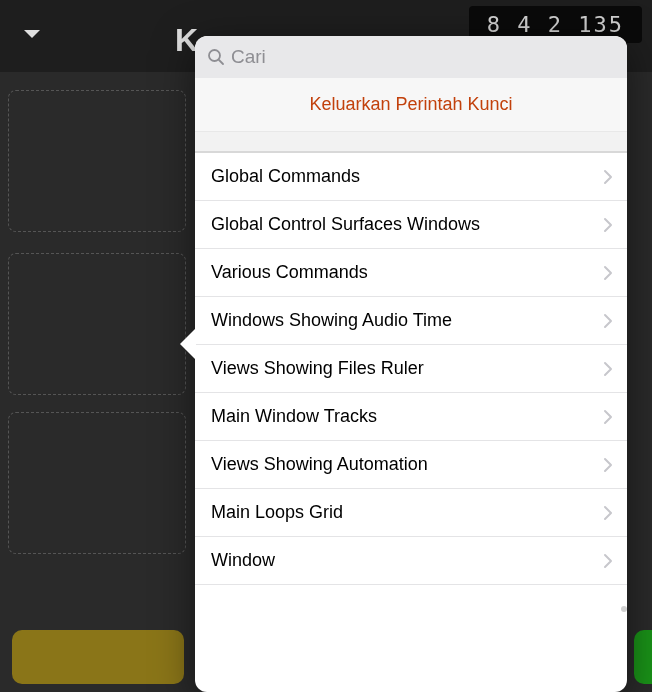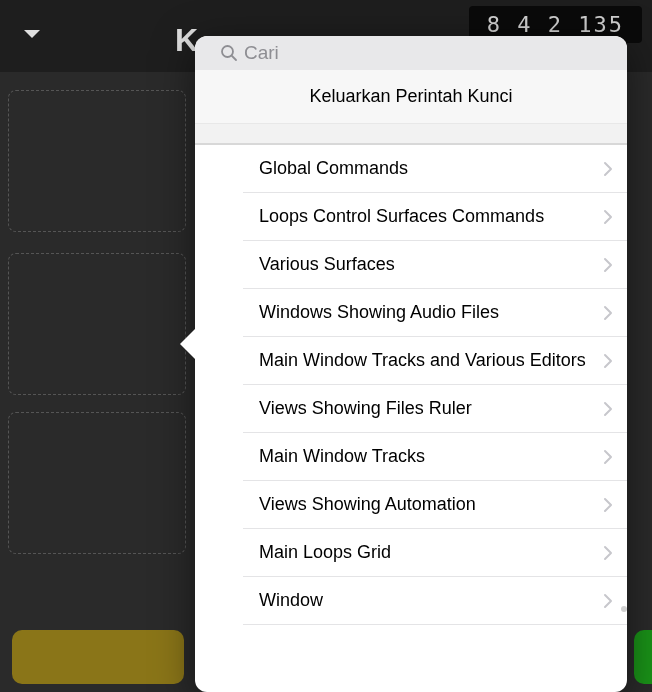--- a/index.html
+++ b/index.html
@@ -117,22 +117,22 @@
       border-top: 16px solid transparent;
       border-bottom: 16px solid transparent;
       border-right: 16px solid #fff;
       z-index: 10;
     }
     
     .search-bar {
       display: flex;
       align-items: center;
       background: #e8e8ea;
-      height: 34px;
-      padding: 0 25px;
+      height: 42px;
+      padding: 0 12px;
       border-radius: 12px 12px 0 0;
     }
     
     .search-icon {
       color: #8e8e93;
       margin-right: 6px;
       display: flex;
       align-items: center;
     }
     
@@ -151,40 +151,39 @@
     
     .header-section {
       background: #f7f7f7;
       border-bottom: 1px solid #d8d8d8;
     }
     
     .header-row {
       text-align: center;
       padding: 16px 0;
       font-size: 18px;
-      color: #000000;
+      color: #c2410c;
       border-bottom: 1px solid #e8e8e8;
     }
     
     .header-spacer {
       height: 20px;
       background: #f2f2f2;
       border-bottom: 1px solid #d8d8d8;
     }
     
     .list-item {
       display: flex;
       align-items: center;
       justify-content: space-between;
       padding: 12px 14px 12px 16px;
       border-bottom: 1px solid #e4e4e6;
       background: #fff;
       cursor: pointer;
       min-height: 48px;
-      margin-left: 48px;
     }
     
     .list-item-label {
       font-size: 18px;
       color: #000;
     }
     
     .chevron {
       color: #c7c7cc;
       display: flex;
@@ -244,45 +243,37 @@
   <div>
     <div class="list-item">
       <span class="list-item-label">Global Commands</span>
       <span class="chevron">
         <svg width="10" height="16" viewBox="0 0 10 16">
             <path d="M2 2 L8 8 L2 14" stroke="#c7c7cc" stroke-width="2" fill="none" stroke-linecap="round" stroke-linejoin="round"></path>
           </svg>
       </span>
     </div>
     <div class="list-item">
-      <span class="list-item-label">Loops Control Surfaces Commands</span>
-      <span class="chevron">
-        <svg width="10" height="16" viewBox="0 0 10 16">
-            <path d="M2 2 L8 8 L2 14" stroke="#c7c7cc" stroke-width="2" fill="none" stroke-linecap="round" stroke-linejoin="round"></path>
-          </svg>
-      </span>
-    </div>
-    <div class="list-item">
-      <span class="list-item-label">Various Surfaces</span>
-      <span class="chevron">
-        <svg width="10" height="16" viewBox="0 0 10 16">
-            <path d="M2 2 L8 8 L2 14" stroke="#c7c7cc" stroke-width="2" fill="none" stroke-linecap="round" stroke-linejoin="round"></path>
-          </svg>
-      </span>
-    </div>
-    <div class="list-item">
-      <span class="list-item-label">Windows Showing Audio Files</span>
-      <span class="chevron">
-        <svg width="10" height="16" viewBox="0 0 10 16">
-            <path d="M2 2 L8 8 L2 14" stroke="#c7c7cc" stroke-width="2" fill="none" stroke-linecap="round" stroke-linejoin="round"></path>
-          </svg>
-      </span>
-    </div>
-    <div class="list-item">
-      <span class="list-item-label">Main Window Tracks and Various Editors</span>
+      <span class="list-item-label">Global Control Surfaces Windows</span>
+      <span class="chevron">
+        <svg width="10" height="16" viewBox="0 0 10 16">
+            <path d="M2 2 L8 8 L2 14" stroke="#c7c7cc" stroke-width="2" fill="none" stroke-linecap="round" stroke-linejoin="round"></path>
+          </svg>
+      </span>
+    </div>
+    <div class="list-item">
+      <span class="list-item-label">Various Commands</span>
+      <span class="chevron">
+        <svg width="10" height="16" viewBox="0 0 10 16">
+            <path d="M2 2 L8 8 L2 14" stroke="#c7c7cc" stroke-width="2" fill="none" stroke-linecap="round" stroke-linejoin="round"></path>
+          </svg>
+      </span>
+    </div>
+    <div class="list-item">
+      <span class="list-item-label">Windows Showing Audio Time</span>
       <span class="chevron">
         <svg width="10" height="16" viewBox="0 0 10 16">
             <path d="M2 2 L8 8 L2 14" stroke="#c7c7cc" stroke-width="2" fill="none" stroke-linecap="round" stroke-linejoin="round"></path>
           </svg>
       </span>
     </div>
     <div class="list-item">
       <span class="list-item-label">Views Showing Files Ruler</span>
       <span class="chevron">
         <svg width="10" height="16" viewBox="0 0 10 16">

